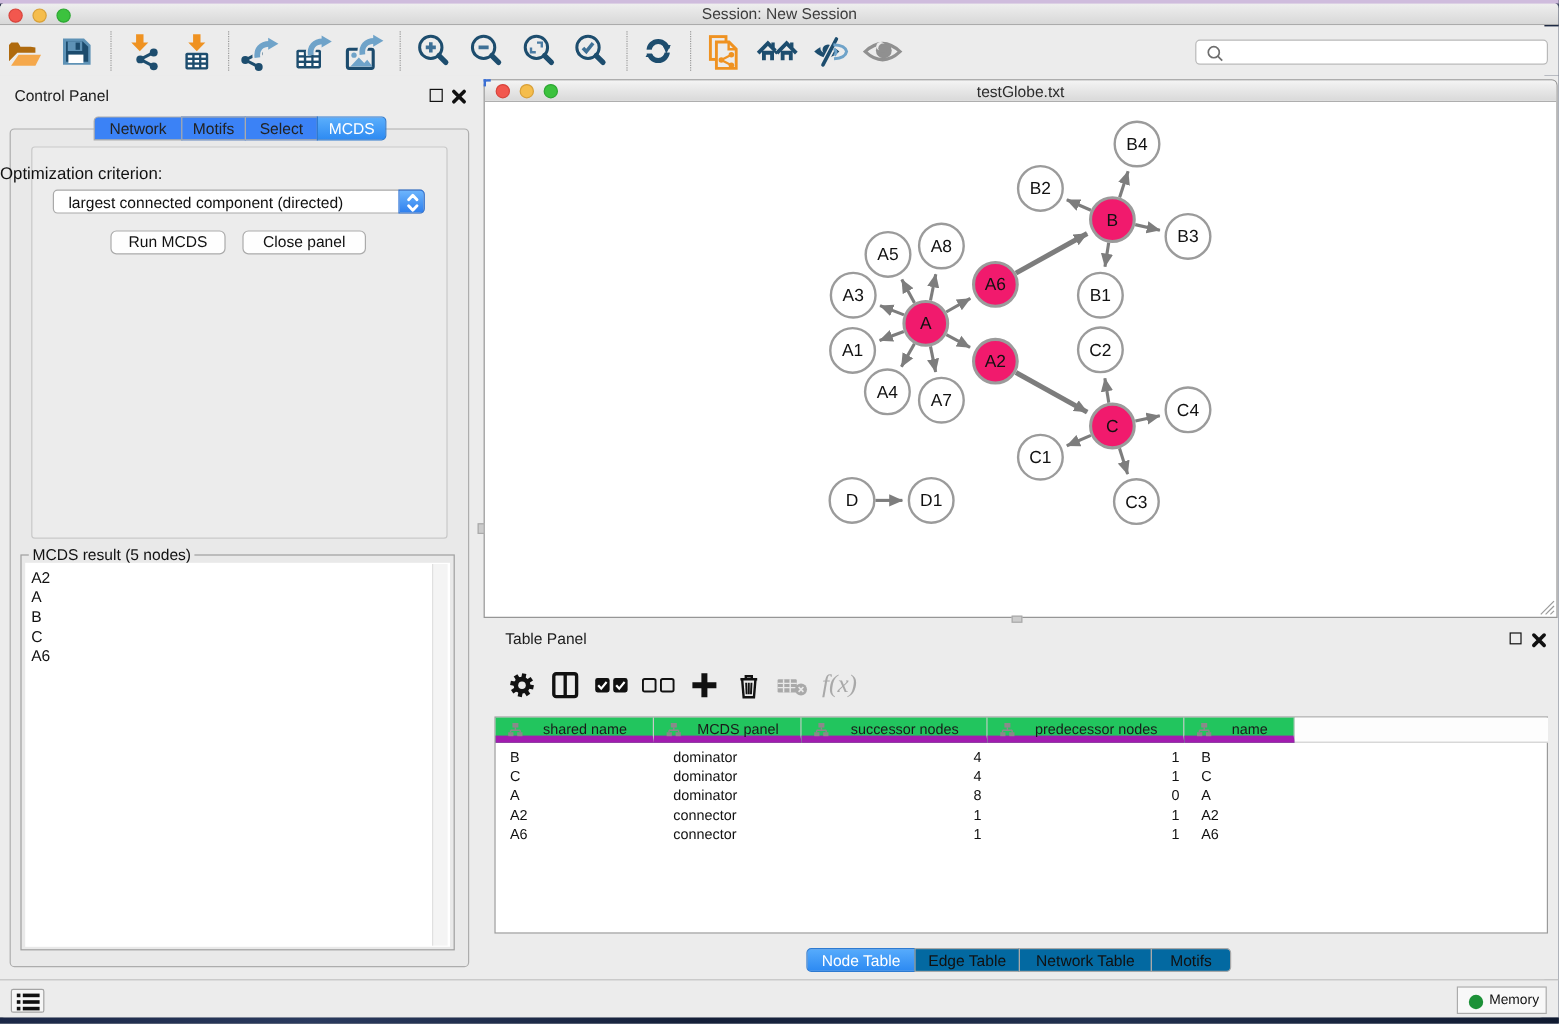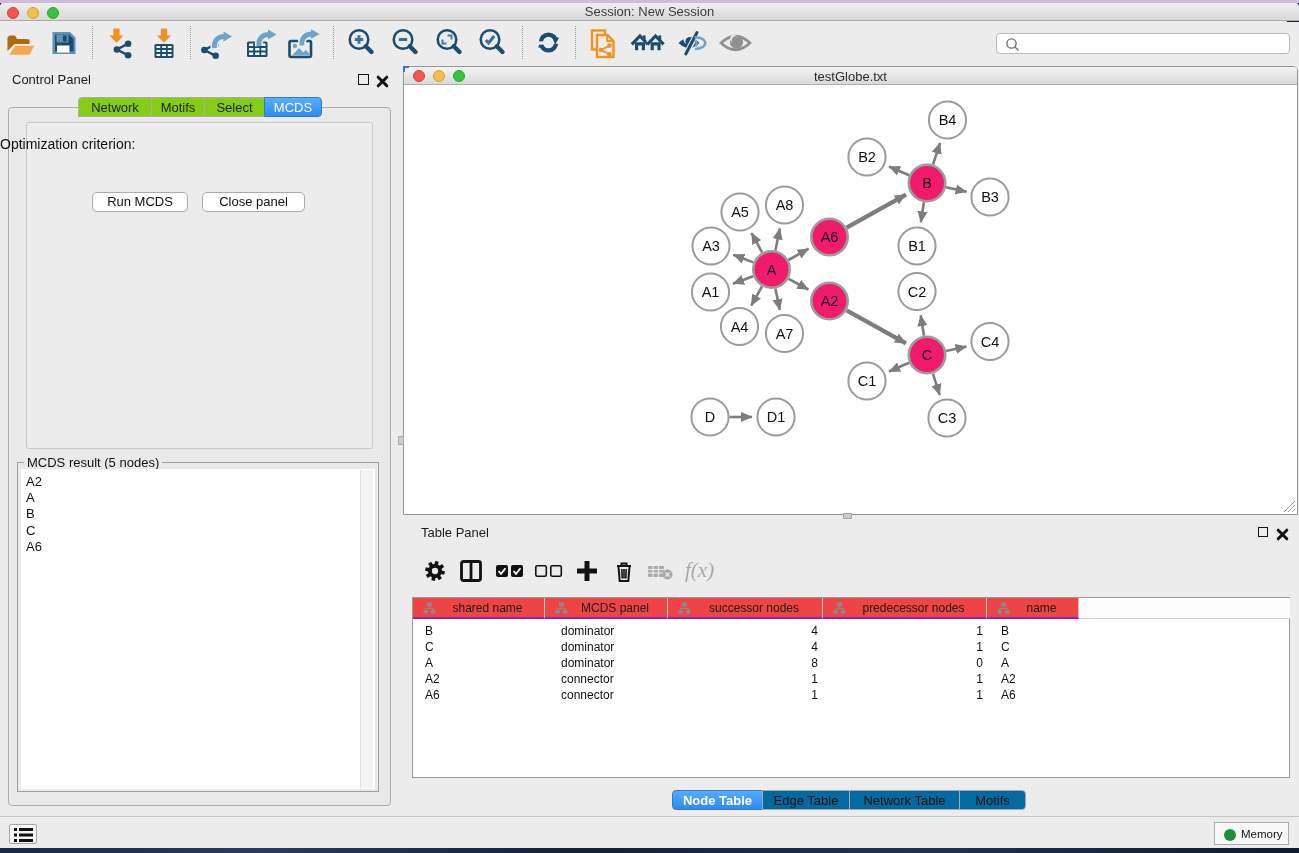--- a/index.html
+++ b/index.html
@@ -21,21 +21,21 @@
 #titleText { left:0; width:1299px; top:2px; text-align:center; font-size:13px; color:#3c3c3c; }
 #toolbar { left:0; top:20px; width:1299px; height:41px; background:#ececec; }
 .tsep { top:4px; width:0; height:33px; border-left:1px dotted #9a9a9a; }
 #searchbox { left:996px; top:11px; width:294px; height:21px; background:#fff;
   border:1px solid #b9b9b9; border-radius:4px; }
 #mainbg { left:0; top:61px; width:1299px; height:753px; background:#ececec; }
 #cpTitle { left:12px; top:70px; font-size:13px; color:#1c1c1c; }
 #cpMax { left:358px; top:72px; width:11px; height:11px; border:1.5px solid #111; }
 #cpClose { left:376px; top:72px; }
 .tabrow { left:0; top:95px; width:399px; height:20px; z-index:5; }
-.tab { position:absolute; top:0; height:20px; background:#84cc16; border:1px solid #ababab;
+.tab { position:absolute; top:0; height:20px; background:#3b82f6; border:1px solid #ababab;
   font-size:13px; color:#222; text-align:center; line-height:19px; }
 .tabsel { background:linear-gradient(#5aaefc,#2e8bf2); color:#fff; border-color:#2e7ad0; }
 #cpBox { left:8px; top:105px; width:383px; height:699px; background:#e9e9e9;
   border:1px solid #adadad; border-radius:4px; }
 #cpInner { left:26px; top:120px; width:347px; height:327px; background:#ececec;
   border:1px solid #c9c9c9; border-radius:3px; }
 #optLabel { left:0; top:134px; width:399px; text-align:left; font-size:14px; color:#111; }
 #dropdown { left:44px; top:156px; width:310px; height:20px; background:#fff;
   border:1px solid #a9a9a9; border-radius:4px; }
 #dropdown .txt { position:absolute; left:12px; top:2px; font-size:13px; color:#111; }
@@ -57,27 +57,27 @@
 #netTitle .y { left:29px; background:#f5bd4c; border:0.5px solid #d8a038;}
 #netTitle .g { left:49px; background:#3cc23e; border:0.5px solid #2da833;}
 #netTitle .tl { top:3px; }
 #netTitleText { position:absolute; left:0; width:100%; top:2px; text-align:center; font-size:13px; color:#2c2c2c;}
 #corner { position:absolute; left:-1px; top:-1px; width:6px; height:6px;
   border-left:2.5px solid #3b6fd4; border-top:2.5px solid #3b6fd4; }
 #tpTitle { left:421px; top:523px; font-size:13px; color:#1c1c1c; }
 #tpMax { left:1258px; top:525px; width:10px; height:10px; border:1.5px solid #111; }
 #tpClose { left:1276px; top:525px; }
 #tbl { left:412px; top:595px; width:878px; height:181px; background:#fff; border:1px solid #9a9a9a; }
-.th { position:absolute; top:0; height:21px; background:#ef4444;
-  border-right:1px solid #c9c9c9; border-bottom:2px solid #a21caf; font-size:12px; color:#1a1a1a;
+.th { position:absolute; top:0; height:21px; background:#22c55e;
+  border-right:1px solid #c9c9c9; border-bottom:6px solid #a21caf; font-size:12px; color:#1a1a1a;
   text-align:center; line-height:21px; }
 .td { position:absolute; font-size:12px; color:#111; height:16px; line-height:16px; }
 .btab { position:absolute; top:788px; height:20px; background:#0369a1; border:1px solid #a9a9a9;
   font-size:13px; color:#111; text-align:center; line-height:19px; }
-.btabsel { background:linear-gradient(#56abfc,#2d8af2); color:#fff; border-color:#2e7ad0;font-weight:bold; }
+.btabsel { background:linear-gradient(#56abfc,#2d8af2); color:#fff; border-color:#2e7ad0; }
 #statusbar { left:0; top:814px; width:1299px; height:32px; background:#ececec; border-top:1px solid #c3c3c3; }
 #listBtn { left:9px; top:822px; width:28px; height:20px; background:#f6f6f6; border:1px solid #a4a4a4; border-radius:2px;}
 #memBtn { left:1214px; top:820px; width:75px; height:23px; background:#f8f8f8; border:1px solid #ababab;
   font-size:11.5px; color:#111; }
 #memBtn .dot { position:absolute; left:9px; top:5.5px; width:12px; height:12px; border-radius:50%; background:#1d9138;}
 #memBtn .t { position:absolute; left:26px; top:5px; }
 svg text { font-family:"Liberation Sans", sans-serif; }
 </style>
 </head>
 <body>
@@ -244,20 +244,31 @@
       </svg></div>
   <div id="cpBox" class="abs"></div>
   <div class="tabrow abs">
     <div class="tab" style="left:78px; width:74px; border-radius:4px 0 0 0;">Network</div>
     <div class="tab" style="left:151px; width:54px;">Motifs</div>
     <div class="tab" style="left:204px; width:61px;">Select</div>
     <div class="tab tabsel" style="left:264px; width:58px; border-radius:0 4px 4px 0;">MCDS</div>
   </div>
   <div id="cpInner" class="abs"></div>
   <div id="optLabel" class="abs">Optimization criterion:</div>
+  <div id="dropdown" class="abs">
+    <div class="txt">largest connected component (directed)</div>
+    <div id="dropBtn">
+        <svg width="22" height="20" style="position:absolute;left:0;top:0;">
+          <g stroke="#fff" stroke-width="2.4" fill="none" stroke-linecap="round" stroke-linejoin="round">
+            <path d="M7.5 7.5 L11 3.8 L14.5 7.5"></path>
+            <path d="M7.5 12.5 L11 16.2 L14.5 12.5"></path>
+          </g>
+        </svg>
+      </div>
+  </div>
   <div class="btn abs" style="left:92px; top:190px; width:96px;">Run MCDS</div>
   <div class="btn abs" style="left:202px; top:190px; width:103px;">Close panel</div>
   <div id="fsMCDS" class="abs"></div>
   <div id="fsLegend" class="abs">MCDS result (5 nodes)</div>
   <div id="mcdsList" class="abs">
       <div>A2</div>
       <div>A</div>
       <div>B</div>
       <div>C</div>
       <div>A6</div>

